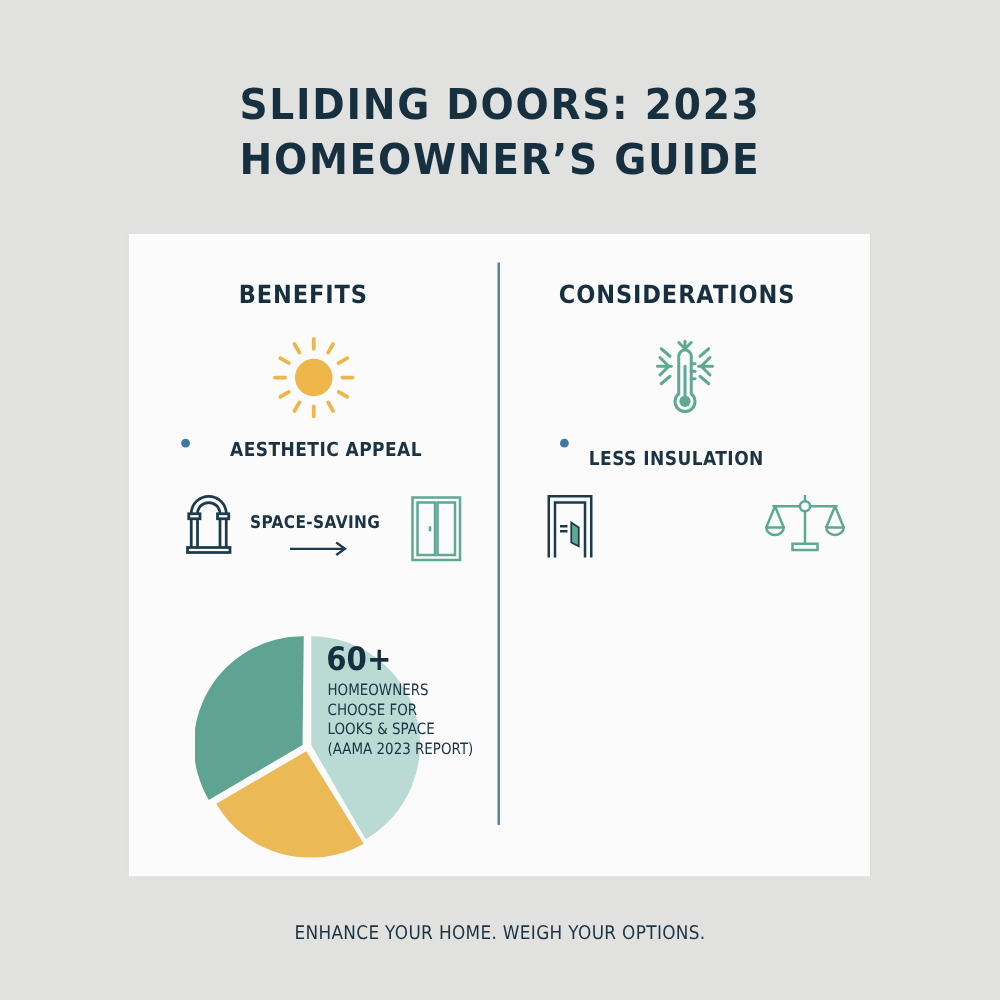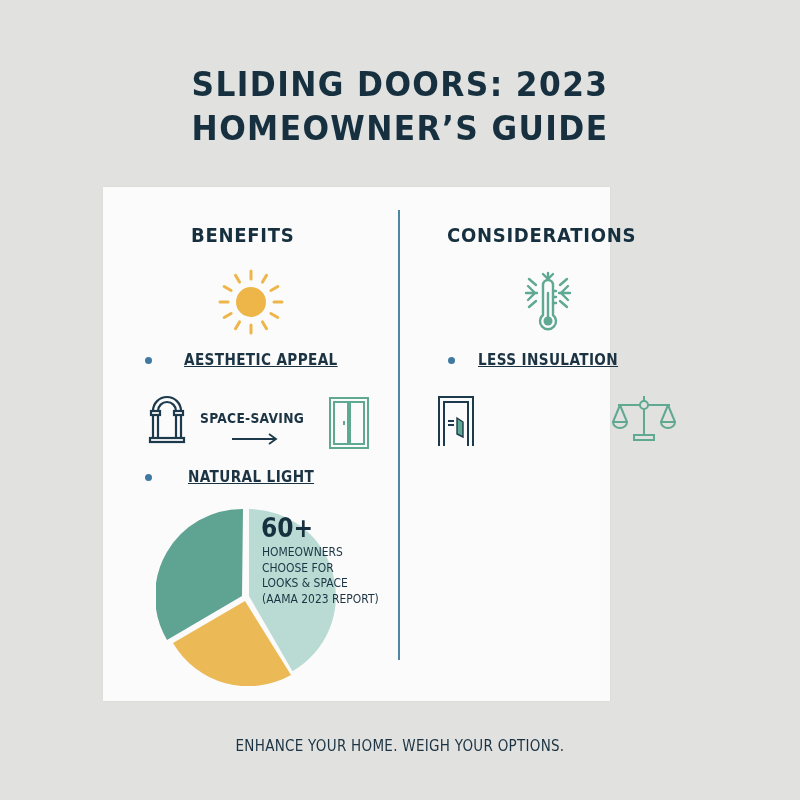--- a/index.html
+++ b/index.html
@@ -19,21 +19,21 @@
       font-size: 34px;
       line-height: 44px;
       letter-spacing: 1.5px;
       color: #17303f;
       transform: scaleX(0.92);
     }
     .title span { display: block; }
     .card {
       position: absolute;
       left: 103px; top: 187px;
-      width: 507px; height: 514px;
+      width: 593px; height: 514px;
       background: #fbfbfb;
       box-shadow: 0 0 2px rgba(0,0,0,0.06);
     }
     .divider {
       position: absolute;
       left: 295px; top: 23px;
       width: 2px; height: 450px;
       background: #4f86a6;
     }
     .col-head {
@@ -42,22 +42,20 @@
       font-size: 20px;
       letter-spacing: 0.8px;
       color: #17303f;
       font-family: "DejaVu Sans", "Liberation Sans", sans-serif;
       transform: scaleX(0.9);
       transform-origin: left center;
     }
     .bullet-row {
       position: absolute;
       display: flex;
-      align-items: center;
-      text-decoration: underline;
     }
     .dot {
       width: 7px; height: 7px; border-radius: 50%;
       background: #3f78a0;
     }
     .bullet-text {
       font-weight: bold;
       font-size: 15.5px;
       letter-spacing: 0.4px;
       color: #1b3342;
@@ -168,24 +166,20 @@
 
   <svg class="icon" style="left:224px; top:208px;" width="44" height="56" viewBox="0 0 44 56">
     <g fill="none" stroke="#5fa892" stroke-width="2">
       <rect x="3" y="3" width="38" height="50"></rect>
       <rect x="7" y="7" width="14" height="42"></rect>
       <rect x="23" y="7" width="14" height="42"></rect>
       <line x1="17" y1="26" x2="17" y2="30"></line>
     </g>
   </svg>
 
-  <div class="bullet-row" style="left:42px; top:281px;">
-    <span class="dot"></span>
-    <span class="bullet-text" style="margin-left:36px;">NATURAL LIGHT</span>
-  </div>
 
   <svg class="pie-wrap" style="left:53px; top:319px;" width="180" height="180" viewBox="0 0 180 180">
 
     <path d="M93 90 L93 3 A87 87 0 0 1 136.5 165.3 Z" fill="#b9dbd4"></path>
     <path d="M89 95 L135 169 A87 87 0 0 1 17 137 Z" fill="#ebb955"></path>
     <path d="M86 90 L11 134 A87 87 0 0 1 87 3 Z" fill="#5fa392"></path>
   </svg>
 
   <div class="stat-big" style="left:158px; top:326px;">60+</div>
   <div class="stat-lines" style="left:159px; top:357px;">
@@ -213,21 +207,21 @@
       <line x1="44" y1="36" x2="37" y2="30"></line>
       <path d="M20 44 V14 A5 5 0 0 1 30 14 V44 A8 8 0 1 1 20 44 Z"></path>
       <line x1="30" y1="20" x2="33" y2="20"></line>
       <line x1="30" y1="26" x2="33" y2="26"></line>
       <line x1="30" y1="32" x2="33" y2="32"></line>
       <line x1="25" y1="22" x2="25" y2="46"></line>
     </g>
     <circle cx="25" cy="50" r="4.5" fill="#5fa892"></circle>
   </svg>
 
-  <div class="bullet-row" style="left:345px; top:164px;">
+  <div class="bullet-row" style="left:345px; top:164px;flex-direction:column;">
     <span class="dot"></span>
     <span class="bullet-text" style="margin-left:23px;">LESS INSULATION</span>
   </div>
 
   <svg class="icon" style="left:333px; top:207px;" width="40" height="56" viewBox="0 0 40 56">
     <g fill="none" stroke="#1d3a4c" stroke-width="2">
       <path d="M3 52 V3 H37 V52"></path>
       <path d="M8 52 V8 H32 V52"></path>
       <line x1="12" y1="27" x2="18" y2="27"></line>
       <line x1="12" y1="31" x2="18" y2="31"></line>

